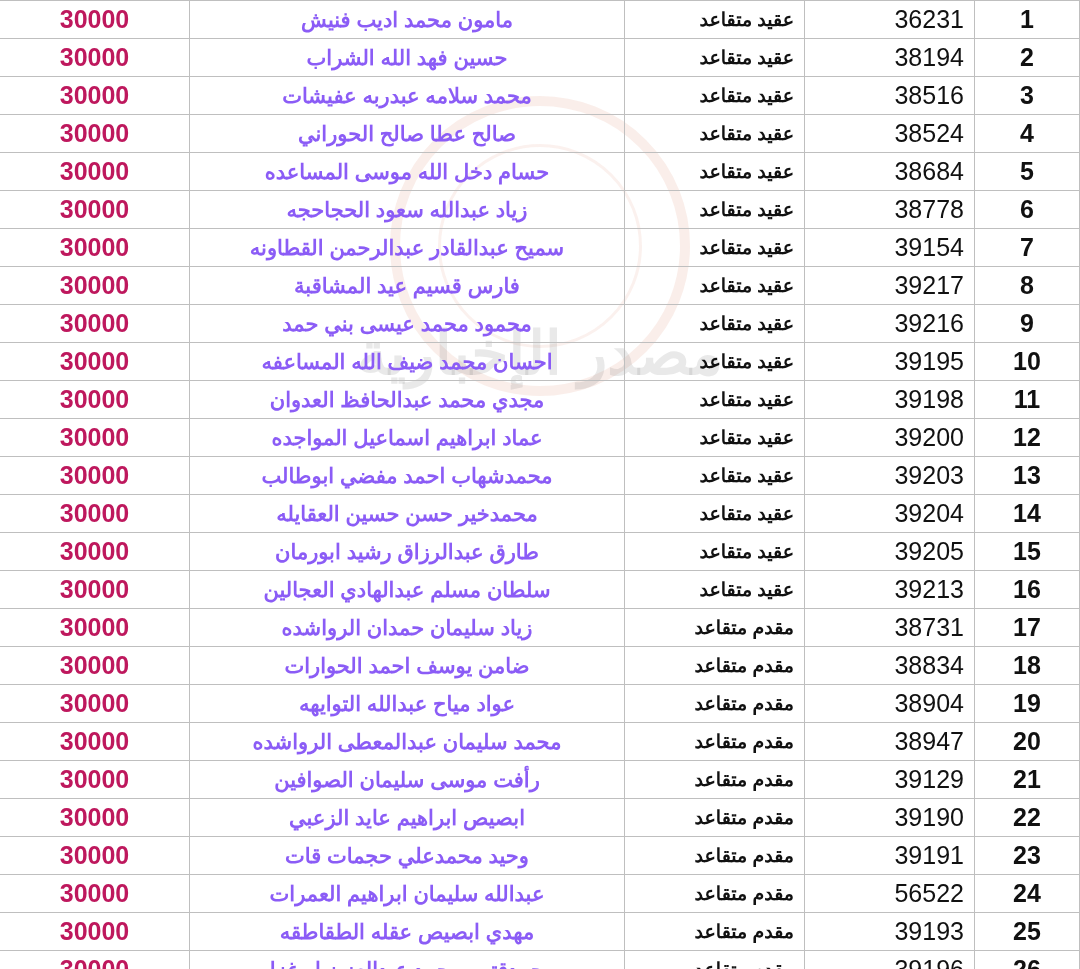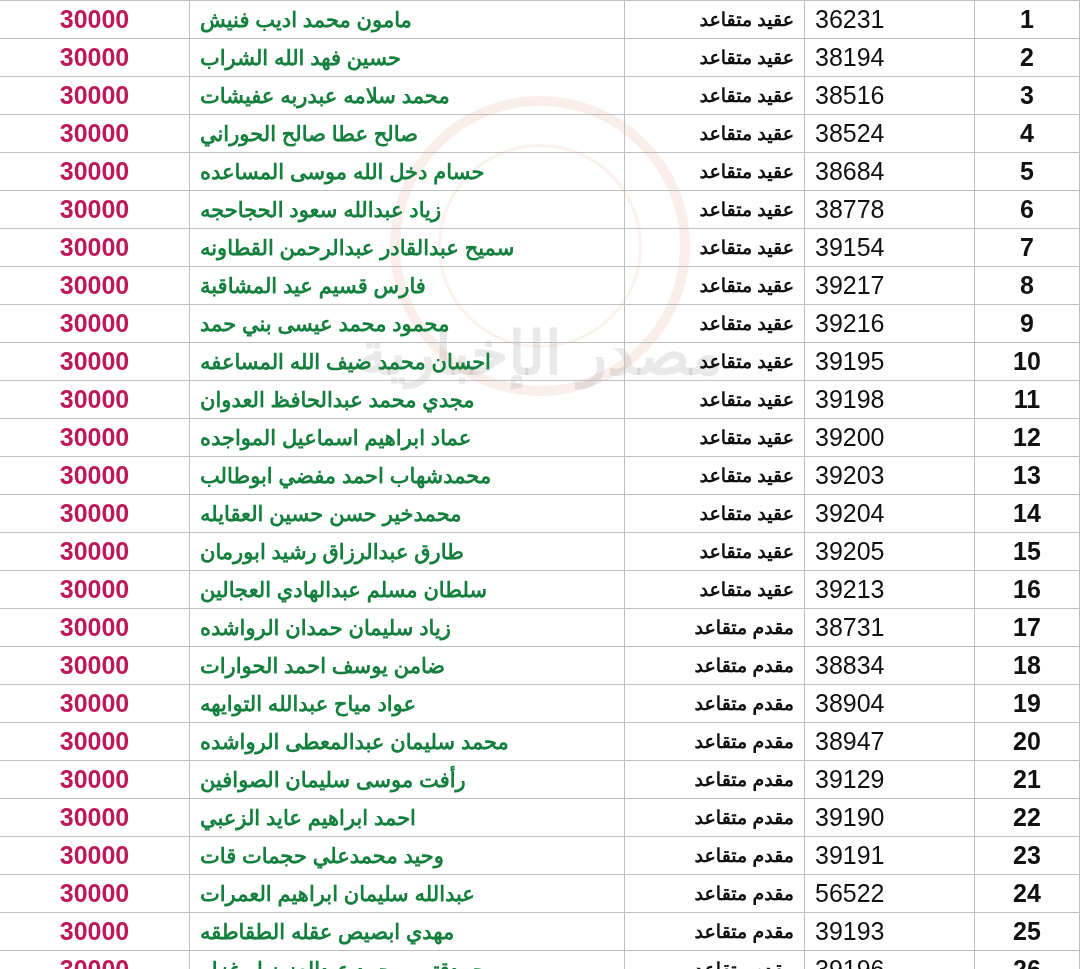--- a/index.html
+++ b/index.html
@@ -89,37 +89,37 @@
   col.c-amount { width: 190px; }
 
   td.idx {
     text-align: center;
     font-size: 25px;
     font-weight: 700;
     color: #111;
     direction: ltr;
   }
   td.num {
-    text-align: left;
+    text-align: right;
     font-size: 25px;
     font-weight: 400;
     color: #111;
     direction: ltr;
   }
   td.rank {
     text-align: right;
     font-size: 19px;
     font-weight: 700;
     color: #111;
   }
   td.name {
-    text-align: left;
+    text-align: center;
     font-size: 21px;
     font-weight: 700;
-    color: #15803d;
+    color: #8b5cf6;
     padding-right: 14px;
     white-space: nowrap;
     overflow: hidden;
   }
   td.amount {
     text-align: center;
     font-size: 25px;
     font-weight: 700;
     color: #be185d;
     direction: ltr;
@@ -286,21 +286,21 @@
         <td class="idx">21</td>
         <td class="num">39129</td>
         <td class="rank">مقدم متقاعد</td>
         <td class="name">رأفت موسى سليمان الصوافين</td>
         <td class="amount">30000</td>
       </tr>
       <tr>
         <td class="idx">22</td>
         <td class="num">39190</td>
         <td class="rank">مقدم متقاعد</td>
-        <td class="name">احمد ابراهيم عايد الزعبي</td>
+        <td class="name">ابصيص ابراهيم عايد الزعبي</td>
         <td class="amount">30000</td>
       </tr>
       <tr>
         <td class="idx">23</td>
         <td class="num">39191</td>
         <td class="rank">مقدم متقاعد</td>
         <td class="name">وحيد محمدعلي حجمات قات</td>
         <td class="amount">30000</td>
       </tr>
       <tr>

